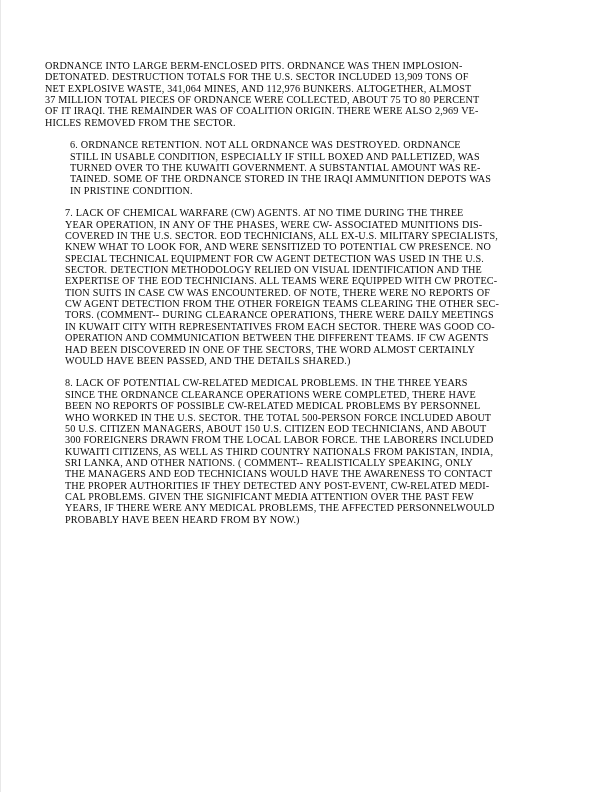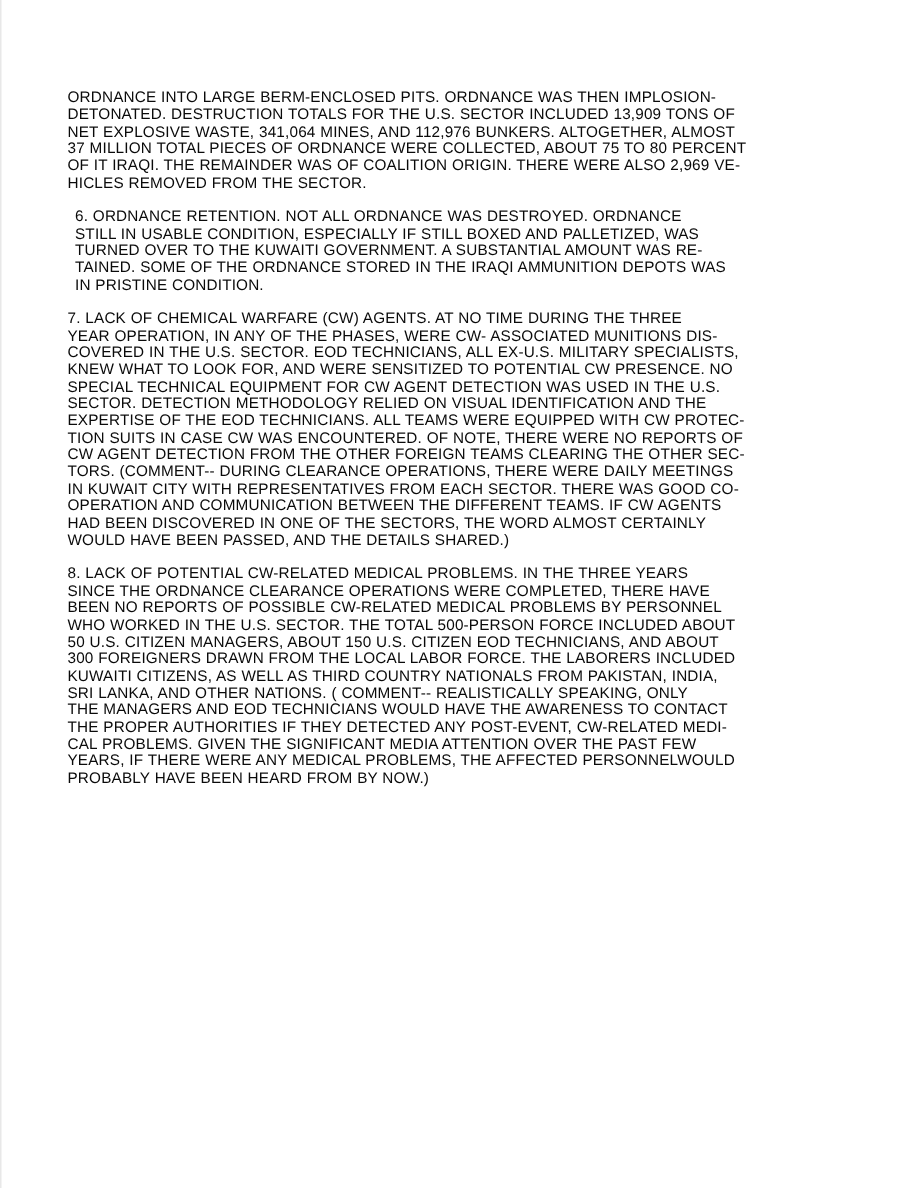--- a/index.html
+++ b/index.html
@@ -29,34 +29,35 @@
   }
 
   .text-block {
     position: absolute;
     left: 45px;
     top: 60px;
     width: 522px;
   }
 
   .para {
-    font-family: Liberation Sans, sans-serif;
+    font-family: Liberation Serif, serif;
     font-size: 10.2px;
     line-height: 11.35px;
     color: #0a0a0a;
     text-align: left;
     white-space: pre-line;
     letter-spacing: 0.12px;
     word-spacing: 0.2px;
     margin: 0;
     -webkit-font-smoothing: none;
   }
 
   .para + .para {
     margin-top: 11.3px;
+    margin-left: 20px;
   }
 
   
   .para-indent-sm {
     padding-left: 5px;
   }
 </style>
 </head>
 <body>
 

